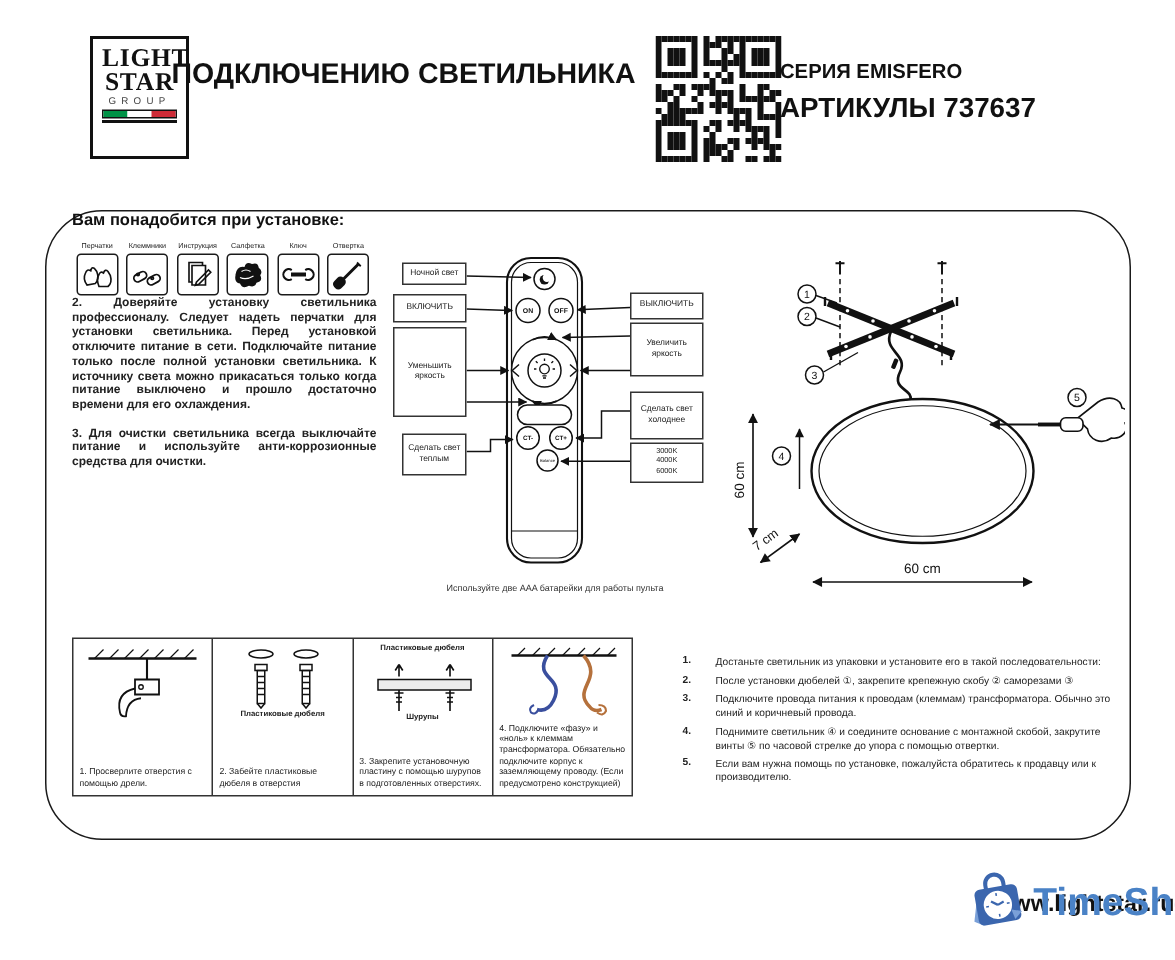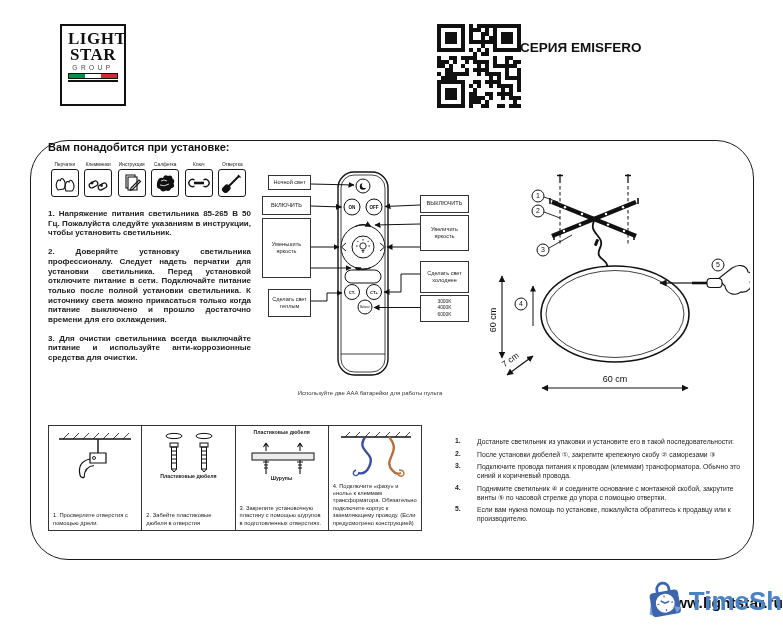--- a/index.html
+++ b/index.html
@@ -86,20 +86,21 @@
   <div class="logo-group">GROUP</div>
   <div class="logo-flag">
     <span style="background:#009246"></span>
       <span style="background:#fff"></span>
       <span style="background:#ce2b37"></span>
   </div>
   <div class="logo-underline"></div>
 </div>
 
 <div class="abs doc-title">
+  <div>ПОДКЛЮЧЕНИЮ СВЕТИЛЬНИКА</div>
 </div>
 
 <div class="abs qr-wrap">
   <div>
       <svg width="84" height="84" xmlns="http://www.w3.org/2000/svg" fill="#111">
         <rect x="0" y="0" width="4" height="4"></rect>
         <rect x="4" y="0" width="4" height="4"></rect>
         <rect x="8" y="0" width="4" height="4"></rect>
         <rect x="12" y="0" width="4" height="4"></rect>
         <rect x="16" y="0" width="4" height="4"></rect>
@@ -341,20 +342,21 @@
         <rect x="64" y="80" width="4" height="4"></rect>
         <rect x="72" y="80" width="4" height="4"></rect>
         <rect x="76" y="80" width="4" height="4"></rect>
         <rect x="80" y="80" width="4" height="4"></rect>
       </svg>
     </div>
 </div>
 
 <div class="abs series-block">
   <div class="series-line">СЕРИЯ EMISFERO</div>
+  <div class="articles-line">АРТИКУЛЫ 737637</div>
 </div>
 
 <div class="abs main-frame"></div>
 
 <div class="abs left-col">
   <div class="tools-heading">Вам понадобится при установке:</div>
   <div class="tools-row">
     <div class="tool">
       <span class="tool-label">Перчатки</span>
       <span class="tool-box">
@@ -408,21 +410,20 @@
       <span class="tool-label">Отвертка</span>
       <span class="tool-box">
           <svg width="24" height="24" viewBox="0 0 24 24" fill="none" stroke="#111">
         <rect x="2.5" y="15" width="7.5" height="5.5" rx="2.2" transform="rotate(-45 6.2 17.7)" stroke-width="1.2" fill="#111"></rect>
         <path d="M9,15 L19,5" stroke-width="2"></path>
             <path d="M18,4 l2.5,2.5" stroke-width="1.2"></path>
       </svg>
         </span>
     </div>
   </div>
-  <div class="note note-1">1. Напряжение питания светильника 85-265 В 50 Гц. Пожалуйста следуйте указаниям в инструкции, чтобы установить светильник.</div>
   <div class="note">2. Доверяйте установку светильника профессионалу. Следует надеть перчатки для установки светильника. Перед установкой отключите питание в сети. Подключайте питание только после полной установки светильника. К источнику света можно прикасаться только когда питание выключено и прошло достаточно времени для его охлаждения.</div>
   <div class="note">3. Для очистки светильника всегда выключайте питание и используйте анти-коррозионные средства для очистки.</div>
 </div>
 
 <div class="abs remote-wrap">
   <svg class="diagram" width="230" height="250" viewBox="0 0 230 250">
     <defs>
       <marker id="ra" markerWidth="7" markerHeight="7" refX="5.5" refY="3" orient="auto">
         <path d="M0,0 L6,3 L0,6 z" fill="#111"></path>
       </marker>

